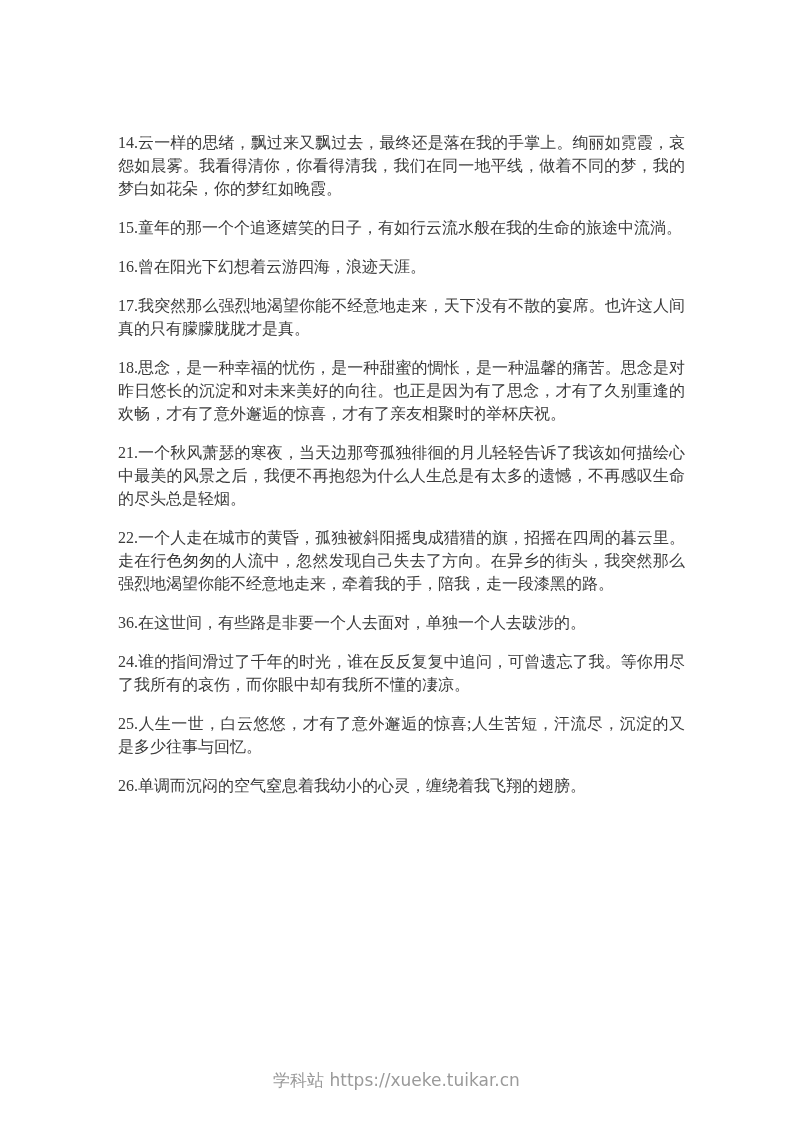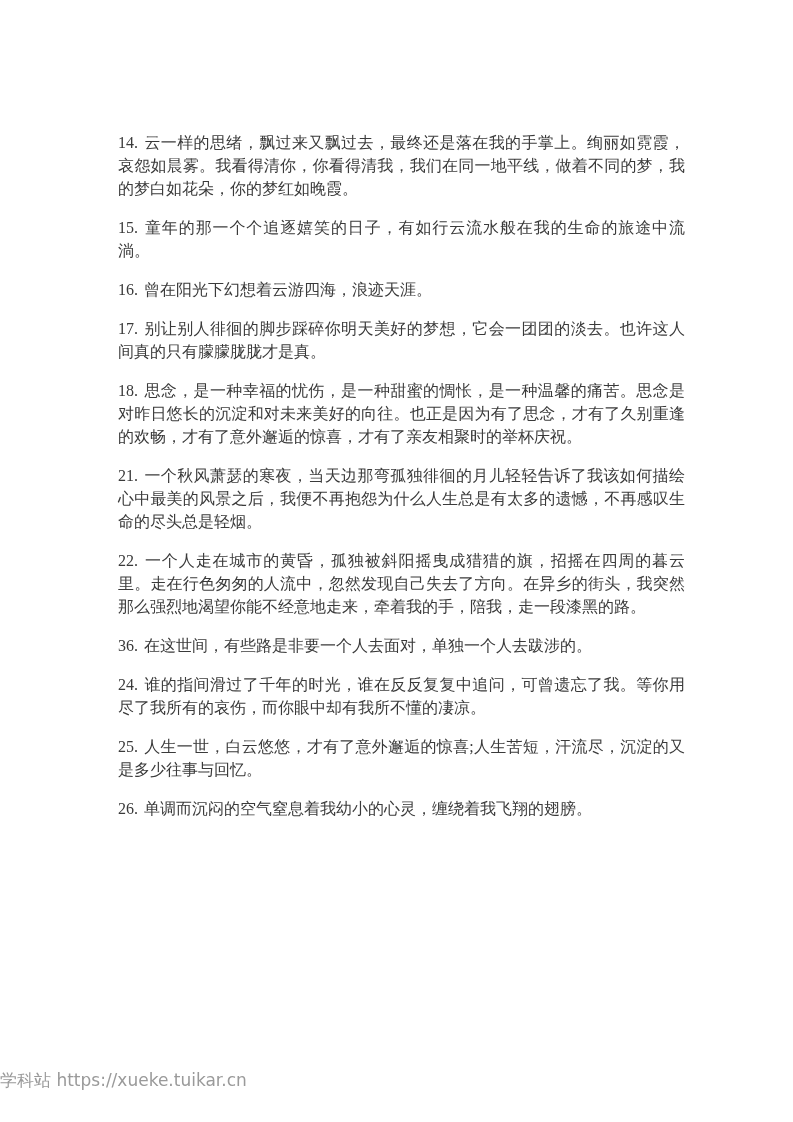--- a/index.html
+++ b/index.html
@@ -24,42 +24,42 @@
   .para {
     margin: 0 0 16px 0;
     font-size: 16px;
     line-height: 23px;
     color: #3a3a3a;
     text-align: justify;
     text-justify: inter-ideograph;
     font-family: "Liberation Serif", serif;
   }
   .para .num {
-    margin-right: 6px;
   }
   .footer {
     position: absolute;
     left: 0;
     bottom: 32px;
     width: 100%;
+    text-align: center;
     font-family: "DejaVu Sans", sans-serif;
     font-size: 17px;
     line-height: 20px;
     color: #9a9a9a;
   }
 </style>
 </head>
 <body>
 
 <div class="page">
   <div class="content">
     <p class="para"><span class="num">14.</span><span>云一样的思绪，飘过来又飘过去，最终还是落在我的手掌上。绚丽如霓霞，哀怨如晨雾。我看得清你，你看得清我，我们在同一地平线，做着不同的梦，我的梦白如花朵，你的梦红如晚霞。</span></p>
     <p class="para"><span class="num">15.</span><span>童年的那一个个追逐嬉笑的日子，有如行云流水般在我的生命的旅途中流淌。</span></p>
     <p class="para"><span class="num">16.</span><span>曾在阳光下幻想着云游四海，浪迹天涯。</span></p>
-    <p class="para"><span class="num">17.</span><span>别让别人徘徊的脚步踩碎你明天美好的梦想，它会一团团的淡去。也许这人间真的只有朦朦胧胧才是真。</span></p>
+    <p class="para"><span class="num">17.</span><span>我突然那么强烈地渴望你能不经意地走来，天下没有不散的宴席。也许这人间真的只有朦朦胧胧才是真。</span></p>
     <p class="para"><span class="num">18.</span><span>思念，是一种幸福的忧伤，是一种甜蜜的惆怅，是一种温馨的痛苦。思念是对昨日悠长的沉淀和对未来美好的向往。也正是因为有了思念，才有了久别重逢的欢畅，才有了意外邂逅的惊喜，才有了亲友相聚时的举杯庆祝。</span></p>
     <p class="para"><span class="num">21.</span><span>一个秋风萧瑟的寒夜，当天边那弯孤独徘徊的月儿轻轻告诉了我该如何描绘心中最美的风景之后，我便不再抱怨为什么人生总是有太多的遗憾，不再感叹生命的尽头总是轻烟。</span></p>
     <p class="para"><span class="num">22.</span><span>一个人走在城市的黄昏，孤独被斜阳摇曳成猎猎的旗，招摇在四周的暮云里。走在行色匆匆的人流中，忽然发现自己失去了方向。在异乡的街头，我突然那么强烈地渴望你能不经意地走来，牵着我的手，陪我，走一段漆黑的路。</span></p>
     <p class="para"><span class="num">36.</span><span>在这世间，有些路是非要一个人去面对，单独一个人去跋涉的。</span></p>
     <p class="para"><span class="num">24.</span><span>谁的指间滑过了千年的时光，谁在反反复复中追问，可曾遗忘了我。等你用尽了我所有的哀伤，而你眼中却有我所不懂的凄凉。</span></p>
     <p class="para"><span class="num">25.</span><span>人生一世，白云悠悠，才有了意外邂逅的惊喜;人生苦短，汗流尽，沉淀的又是多少往事与回忆。</span></p>
     <p class="para"><span class="num">26.</span><span>单调而沉闷的空气窒息着我幼小的心灵，缠绕着我飞翔的翅膀。</span></p>
   </div>
 
   <div class="footer">

